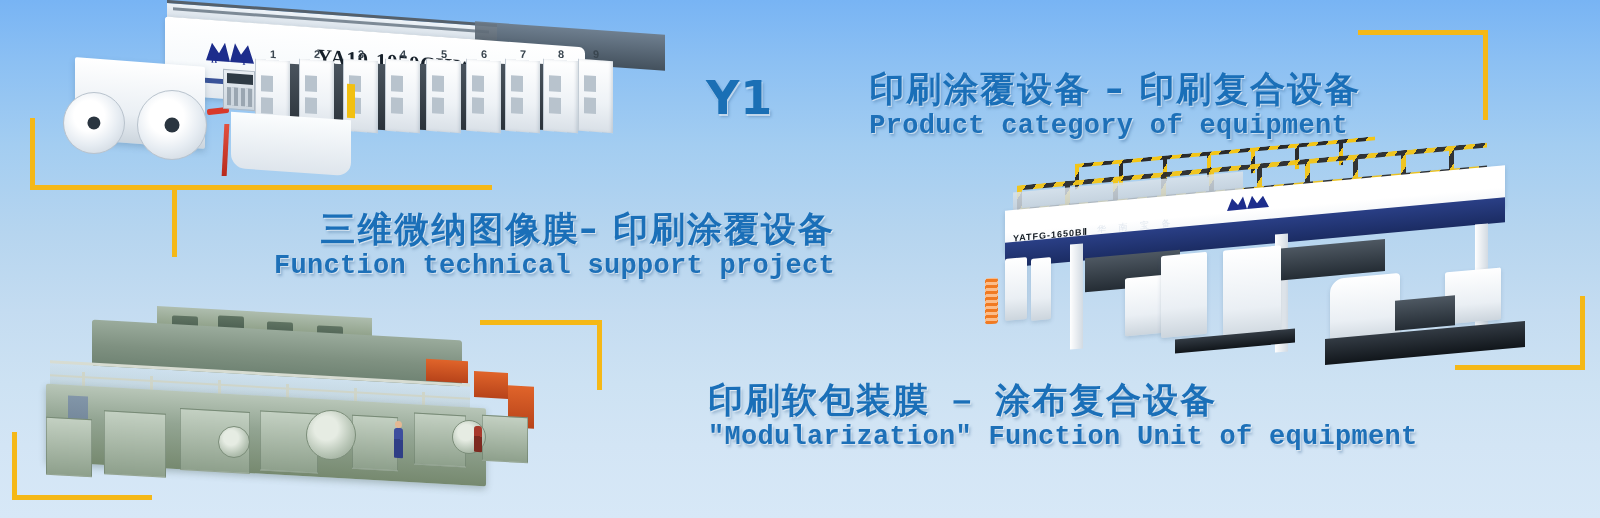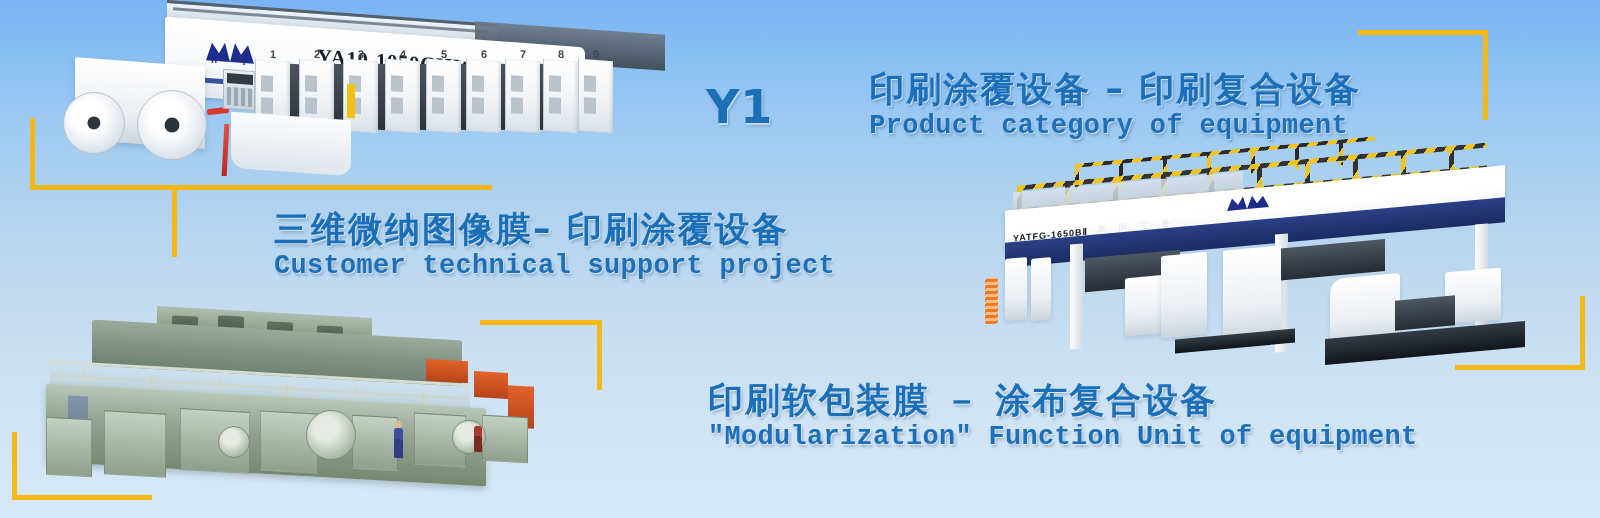--- a/index.html
+++ b/index.html
@@ -511,32 +511,32 @@
     <div class="m3-unit" style="left:460px; top:116px; width:46px; height:46px;"></div>
 
     <div class="m3-drum" style="left:284px; top:110px; width:50px; height:50px;"></div>
     <div class="m3-drum" style="left:196px; top:126px; width:32px; height:32px;"></div>
     <div class="m3-drum" style="left:430px; top:120px; width:34px; height:34px;"></div>
 
     <div class="m3-worker"></div>
     <div class="m3-worker2"></div>
   </div>
 
-  <div class="row" style="left:706px; top:72px;align-items:center;">
+  <div class="row" style="left:706px; top:72px;">
     <div class="ycode">Y1</div>
     <div class="txtcol" style="margin-left:96px; margin-top:-4px;">
       <div class="cn">印刷涂覆设备 – 印刷复合设备</div>
       <div class="en">Product category of equipment</div>
     </div>
   </div>
 
   <div class="row" style="left:214px; top:212px;">
-    <div class="txtcol" style="margin-left:60px; margin-top:-4px;">
+    <div class="txtcol" style="margin-left:60px; margin-top:-4px;align-items:flex-end;">
       <div class="cn">三维微纳图像膜– 印刷涂覆设备</div>
-      <div class="en">Customer technical support project</div>
+      <div class="en">Function technical support project</div>
     </div>
   </div>
 
   <div class="row" style="left:650px; top:383px;">
     <div class="txtcol" style="margin-left:58px; margin-top:-4px;">
       <div class="cn">印刷软包装膜 －  涂布复合设备</div>
       <div class="en">"Modularization" Function Unit of equipment</div>
     </div>
   </div>
 

